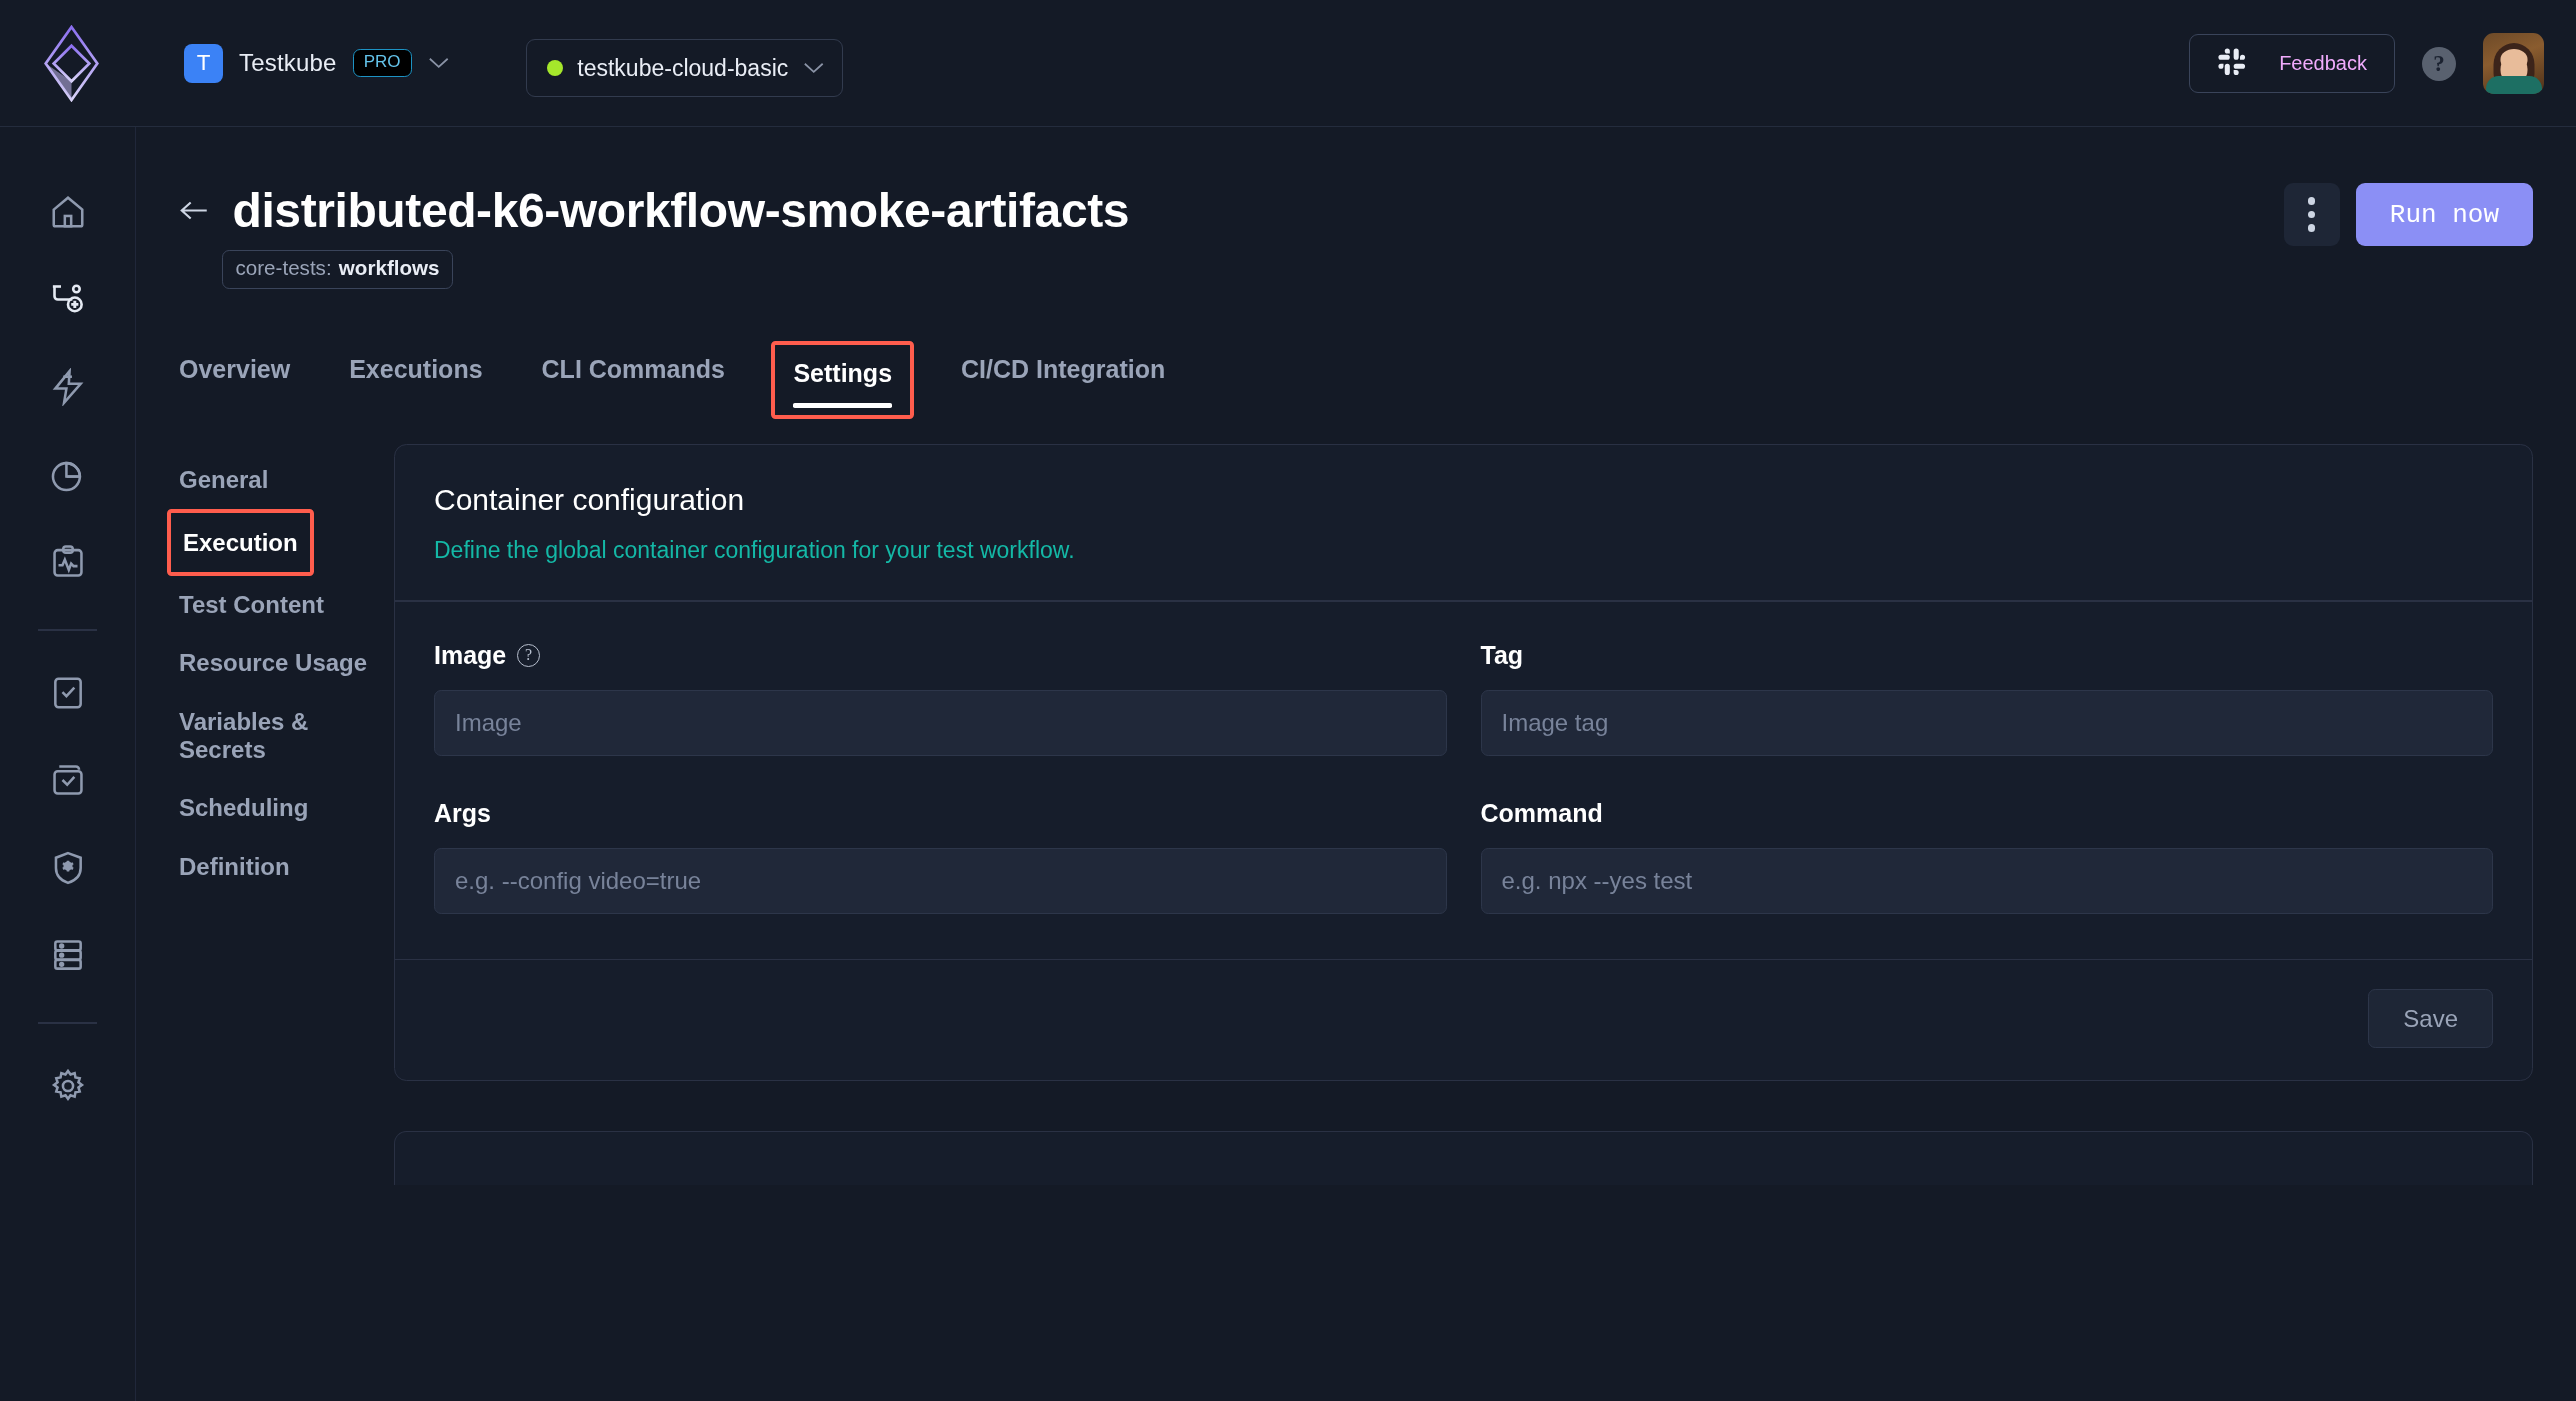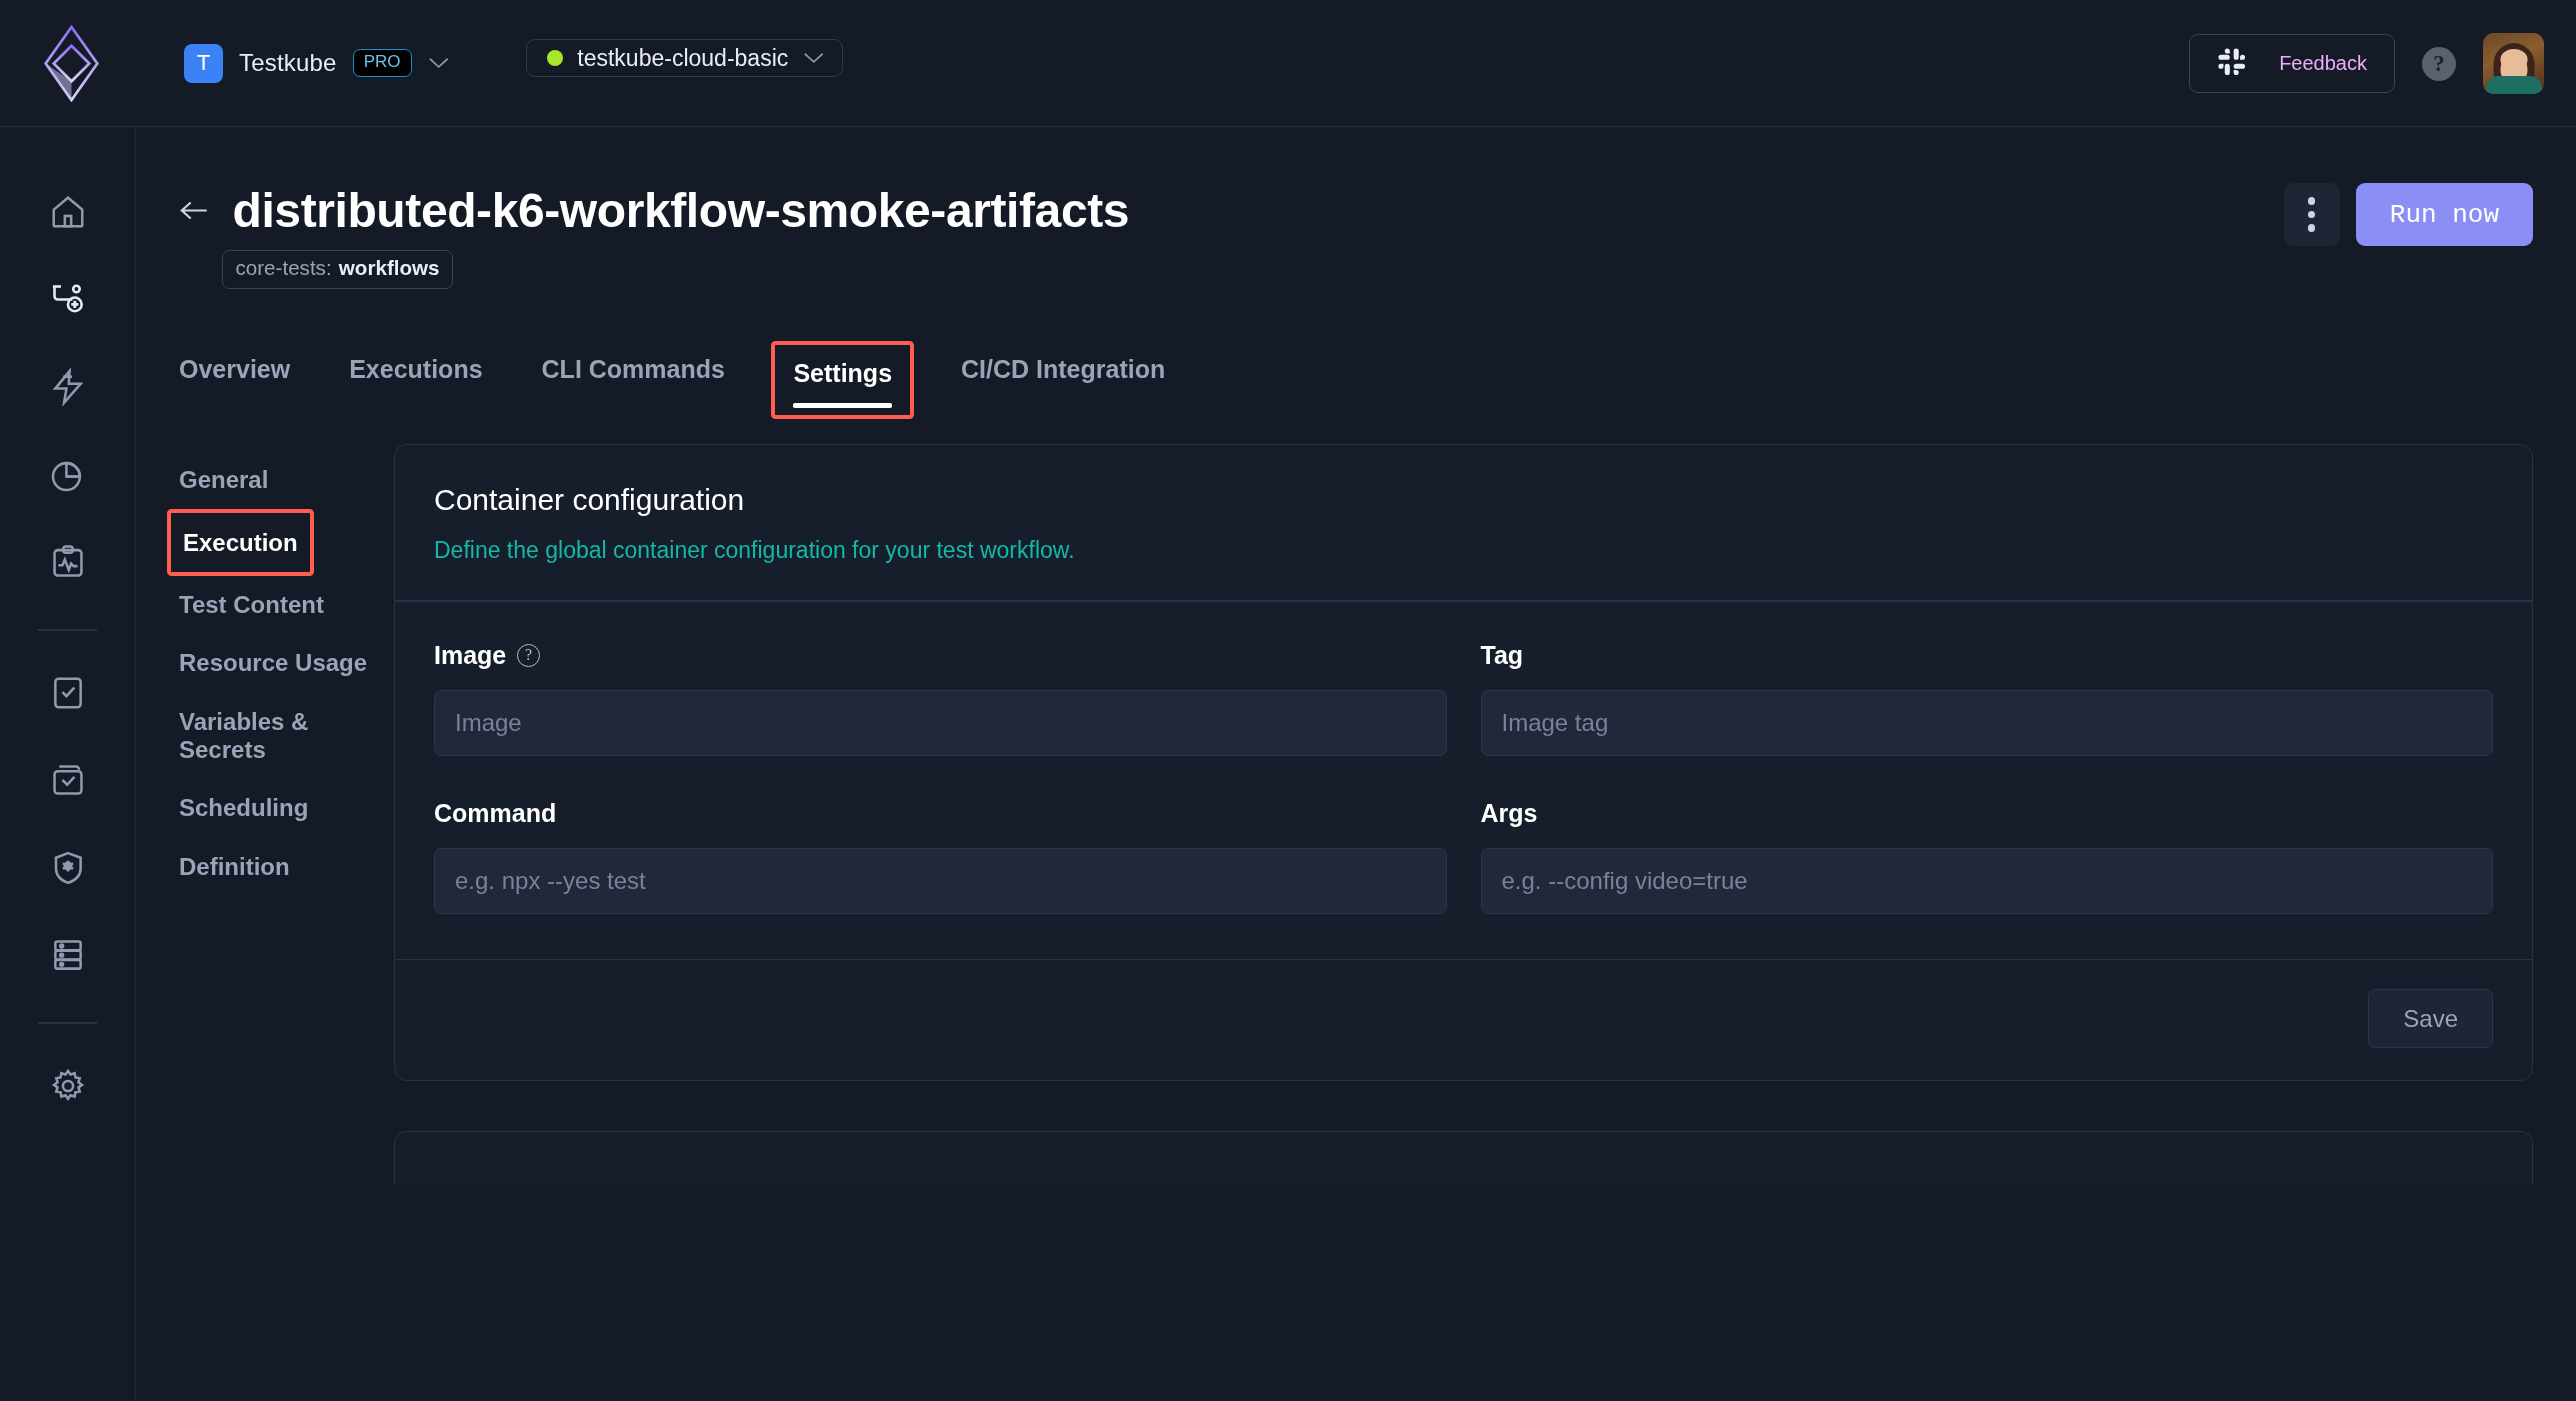--- a/index.html
+++ b/index.html
@@ -30,21 +30,21 @@
   .org-name { color: #e9edf5; font-size: 24px; letter-spacing: 0.2px; }
   .pro-badge {
     border: 1.8px solid #1d93c4; background: #000000; color: #64c3ea;
     border-radius: 7.2px; padding: 2.7px 10px 4.5px; font-size: 17px; line-height: 1.1;
   }
   .chev { color: #8a93a6; font-size: 21.5px; line-height: 1; }
   .chev svg { display:block; }
 
   .env-select {
     position: absolute; left: 526px; top: 39px;
-    height: 38px; border: 1.8px solid #323b4e; border-radius: 9px;
+    height: 58px; border: 1.8px solid #323b4e; border-radius: 9px;
     display: flex; align-items: center; gap: 14.3px; padding: 0 18px 0 20px;
     background: transparent;
   }
   .env-dot { width: 16px; height: 16px; border-radius: 50%; background: #a5e72b; }
   .env-name { color: #e9edf5; font-size: 23px; }
 
   .header-right { position: absolute; right: 32px; top: 0; height: 127px; display: flex; align-items: center; gap: 27px; }
   .feedback-btn {
     height: 59px; border: 1.8px solid #3a445a; border-radius: 9px; background: transparent;
     display: flex; align-items: center; gap: 20px; padding: 0 27px; cursor: pointer;
@@ -446,30 +446,30 @@
                 </div>
                 <input class="field-input" type="text" placeholder="Image tag" style="">
               </div>
             </div>
 
             <div class="row-gap"></div>
 
             <div class="field-grid">
               <div class="field">
                 <div class="field-label">
+                  <span>Args</span>
+                </div>
+                <input class="field-input" type="text" placeholder="e.g. --config video=true" style="">
+              </div>
+              <div class="field">
+                <div class="field-label">
                   <span>Command</span>
                 </div>
                 <input class="field-input" type="text" placeholder="e.g. npx --yes test" style="">
               </div>
-              <div class="field">
-                <div class="field-label">
-                  <span>Args</span>
-                </div>
-                <input class="field-input" type="text" placeholder="e.g. --config video=true" style="">
-              </div>
             </div>
           </div>
 
           <div class="card-divider"></div>
           <div class="card-footer">
             <button class="save-btn">Save</button>
           </div>
         </div>
 
         <div class="card card-partial"></div>

